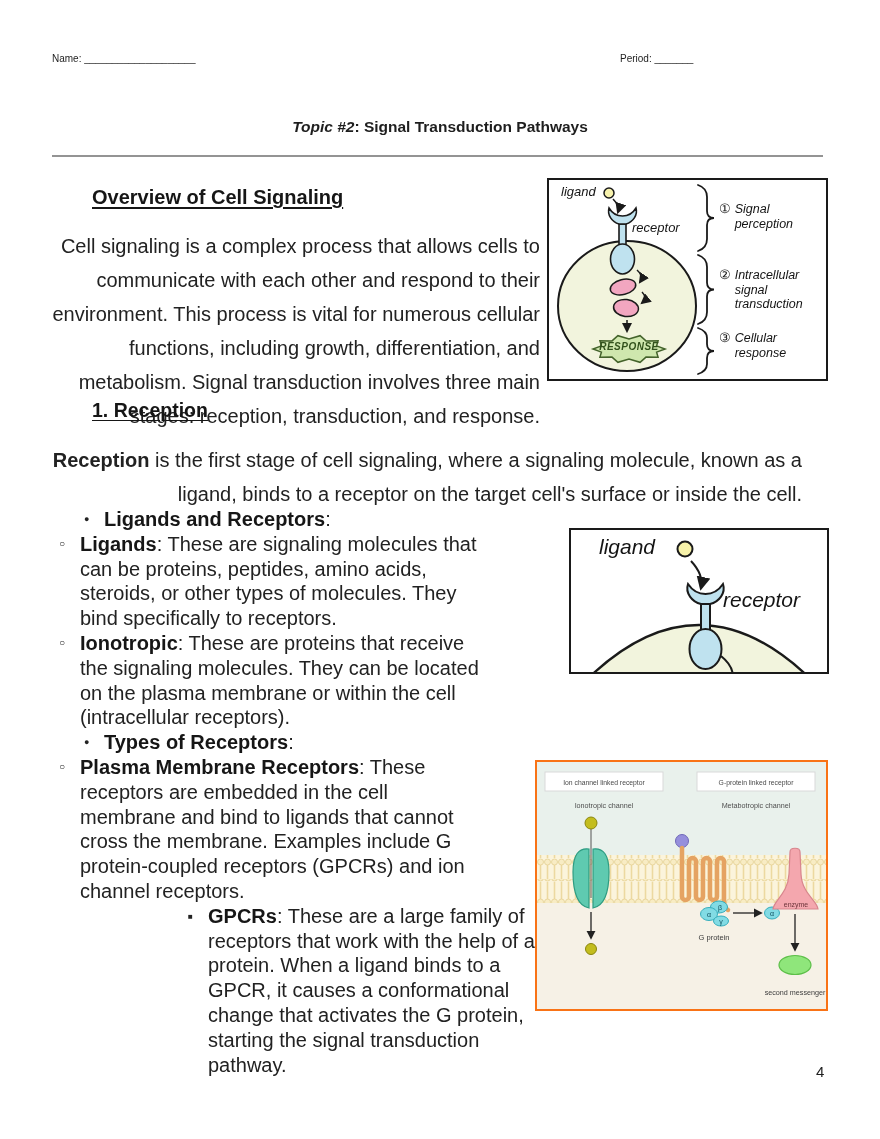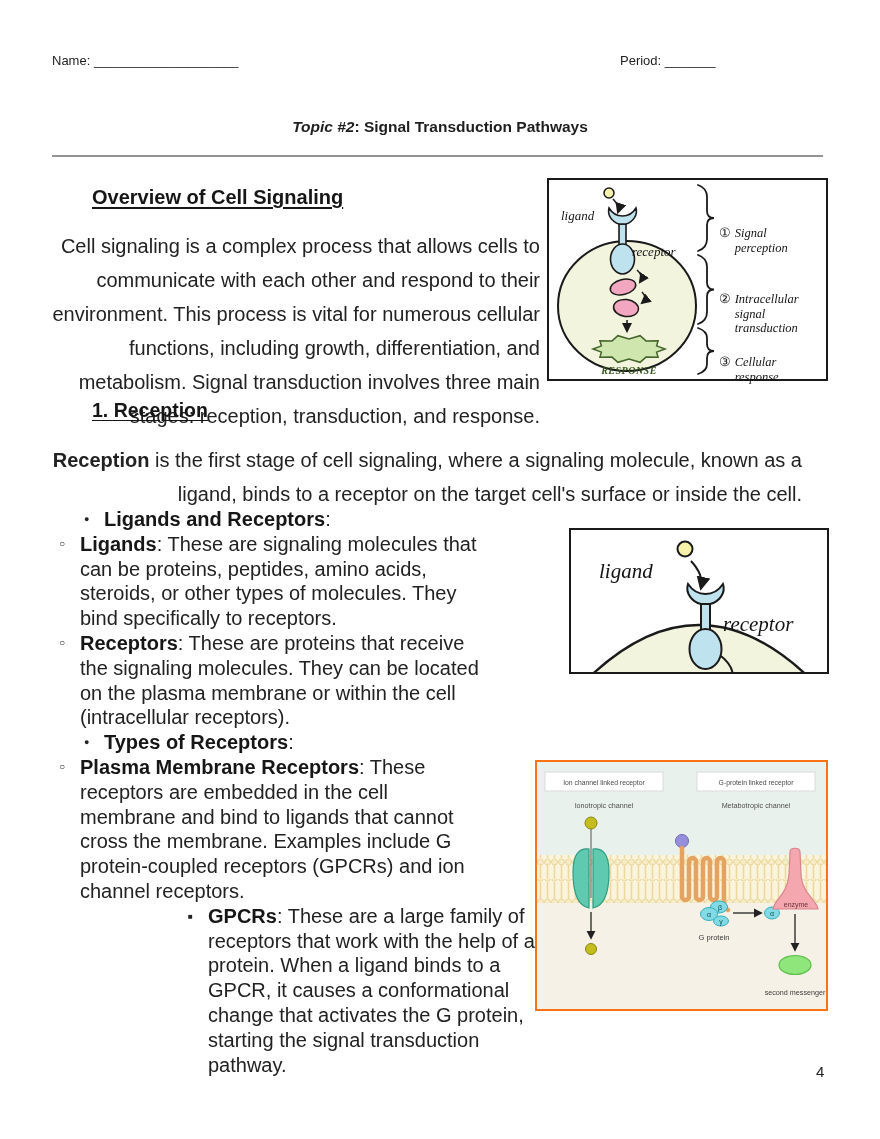--- a/index.html
+++ b/index.html
@@ -1,23 +1,23 @@
 <!DOCTYPE html>
 <html><head>
 <meta charset="utf-8">
 <style>
   html,body{margin:0;padding:0;}
   body{
     width:880px;height:1139px;position:relative;background:#ffffff;
     font-family:"Liberation Sans", sans-serif;color:#1e1e1e;overflow:hidden;
   }
   .abs{position:absolute;}
-  .hand{font-family:Liberation Serif, serif;font-style:italic;margin-top:24px;}
-  
-  .blank-field{font-size:13px;color:#1e1e1e;}
+  .hand{font-family:Liberation Sans, sans-serif;font-style:italic;}
+  
+  .blank-field{font-size:10px;color:#1e1e1e;}
   .doc-title{top:118px;left:0;width:880px;text-align:center;font-size:15.5px;font-weight:bold;}
   .doc-title .em{font-style:italic;}
   .rule{left:52px;top:155px;width:771px;border-top:2px solid #949494;height:0;}
   
   .h2{font-weight:bold;text-decoration:underline;text-underline-offset:3px;color:#161616;margin-left:40px;}
   .h2.ov{left:52px;top:186px;font-size:20px;}
   .h2.rc{left:52px;top:399px;font-size:19.5px;}
   .para{font-size:20px;line-height:34px;color:#222;text-align:right;}
   .para.ov{left:52px;top:229px;width:488px;}
   .para.rc{left:52px;top:443px;width:750px;}
@@ -127,21 +127,21 @@
   <div class="li l1">
     <span class="mk disc"></span>
     <div class="txt"><b>Ligands and Receptors</b><span>:</span></div>
   </div>
   <div class="li l2">
     <span class="mk circ"></span>
     <div class="txt"><b>Ligands</b><span>: These are signaling molecules that can be proteins, peptides, amino acids, steroids, or other types of molecules. They bind specifically to receptors.</span></div>
   </div>
   <div class="li l2">
     <span class="mk circ"></span>
-    <div class="txt"><b>Receptors</b><span>: These are proteins that receive the signaling molecules. They can be located on the plasma membrane or within the cell (intracellular receptors).</span></div>
+    <div class="txt"><b>Ionotropic</b><span>: These are proteins that receive the signaling molecules. They can be located on the plasma membrane or within the cell (intracellular receptors).</span></div>
   </div>
   <div class="li l1">
     <span class="mk disc"></span>
     <div class="txt"><b>Types of Receptors</b><span>:</span></div>
   </div>
   <div class="li l2">
     <span class="mk circ"></span>
     <div class="txt"><b>Plasma Membrane Receptors</b><span>: These receptors are embedded in the cell membrane and bind to ligands that cannot cross the membrane. Examples include G protein-coupled receptors (GPCRs) and ion channel receptors.</span></div>
   </div>
   <div class="li l3">

